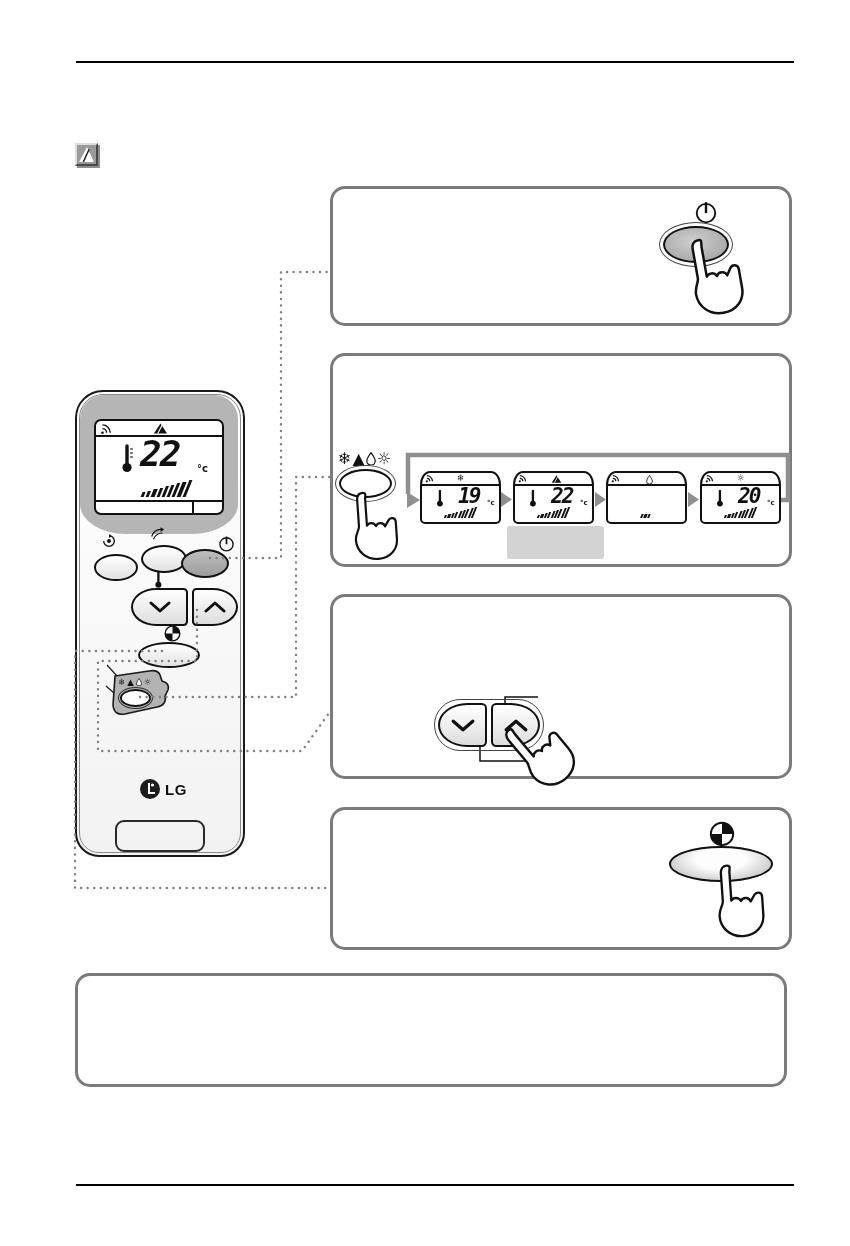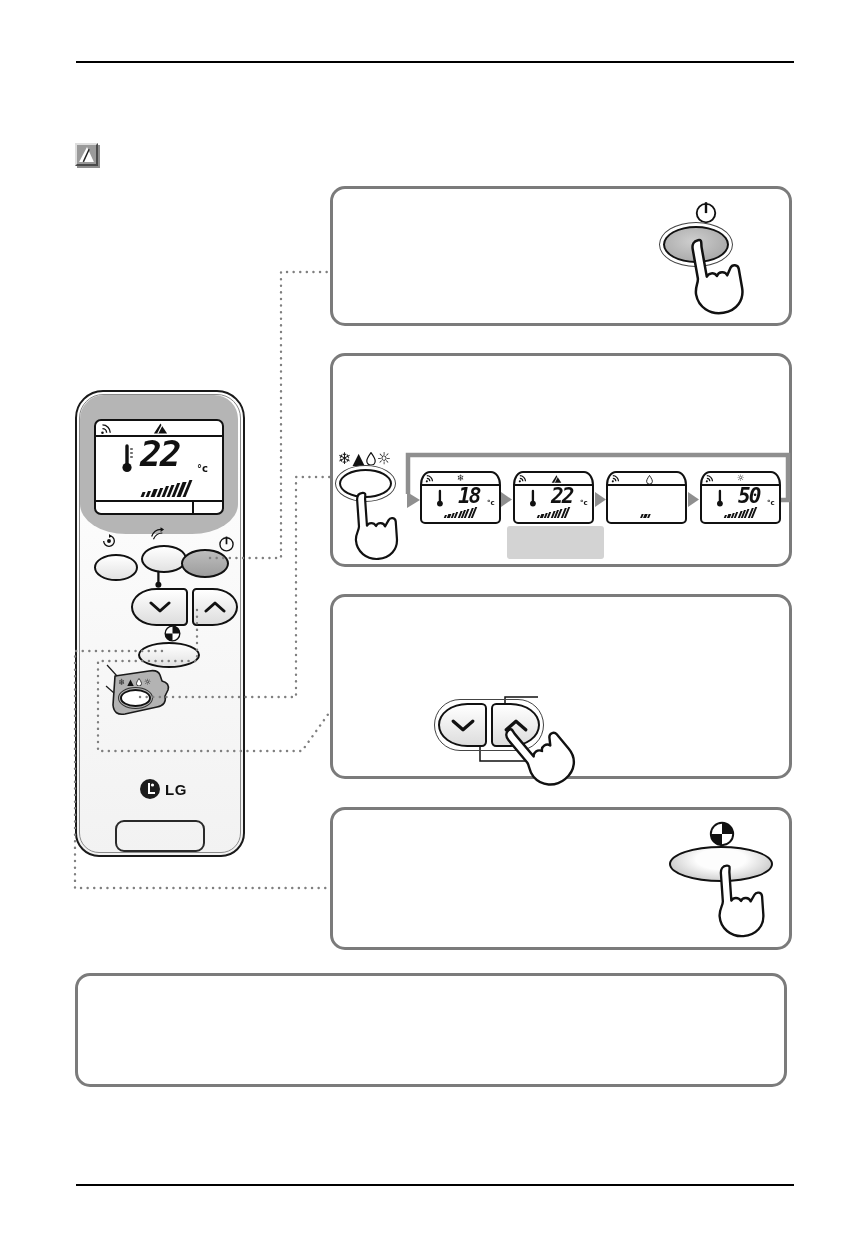--- a/index.html
+++ b/index.html
@@ -269,21 +269,21 @@
             </svg>
           </span>
         <span class="mini-mode">❄</span>
         </div>
       <span class="abs" style="left:15px;top:16px">
           <svg width="7" height="18" viewBox="0 0 12 30">
             <line x1="5" y1="3" x2="5" y2="21" stroke="#111" stroke-width="4" stroke-linecap="round"></line>
             <circle cx="5" cy="24.5" r="5" fill="#111"></circle>
           </svg>
         </span>
-      <span class="seg abs" style="left:36px;top:11px;font-size:21px">18</span>
+      <span class="seg abs" style="left:36px;top:11px;font-size:21px">19</span>
       <span class="unit abs" style="left:65px;top:26px;font-size:7px">°c</span>
       <span class="bars mini abs" style="left:24px;bottom:4px">
           <i></i>
           <i></i>
           <i></i>
           <i></i>
           <i></i>
           <i></i>
           <i></i>
           <i></i>
@@ -360,21 +360,21 @@
             </svg>
           </span>
         <span class="mini-mode">☼</span>
         </div>
       <span class="abs" style="left:15px;top:16px">
           <svg width="7" height="18" viewBox="0 0 12 30">
             <line x1="5" y1="3" x2="5" y2="21" stroke="#111" stroke-width="4" stroke-linecap="round"></line>
             <circle cx="5" cy="24.5" r="5" fill="#111"></circle>
           </svg>
         </span>
-      <span class="seg abs" style="left:36px;top:11px;font-size:21px">50</span>
+      <span class="seg abs" style="left:36px;top:11px;font-size:21px">20</span>
       <span class="unit abs" style="left:65px;top:26px;font-size:7px">°c</span>
       <span class="bars mini abs" style="left:24px;bottom:4px">
           <i></i>
           <i></i>
           <i></i>
           <i></i>
           <i></i>
           <i></i>
           <i></i>
           <i></i>

